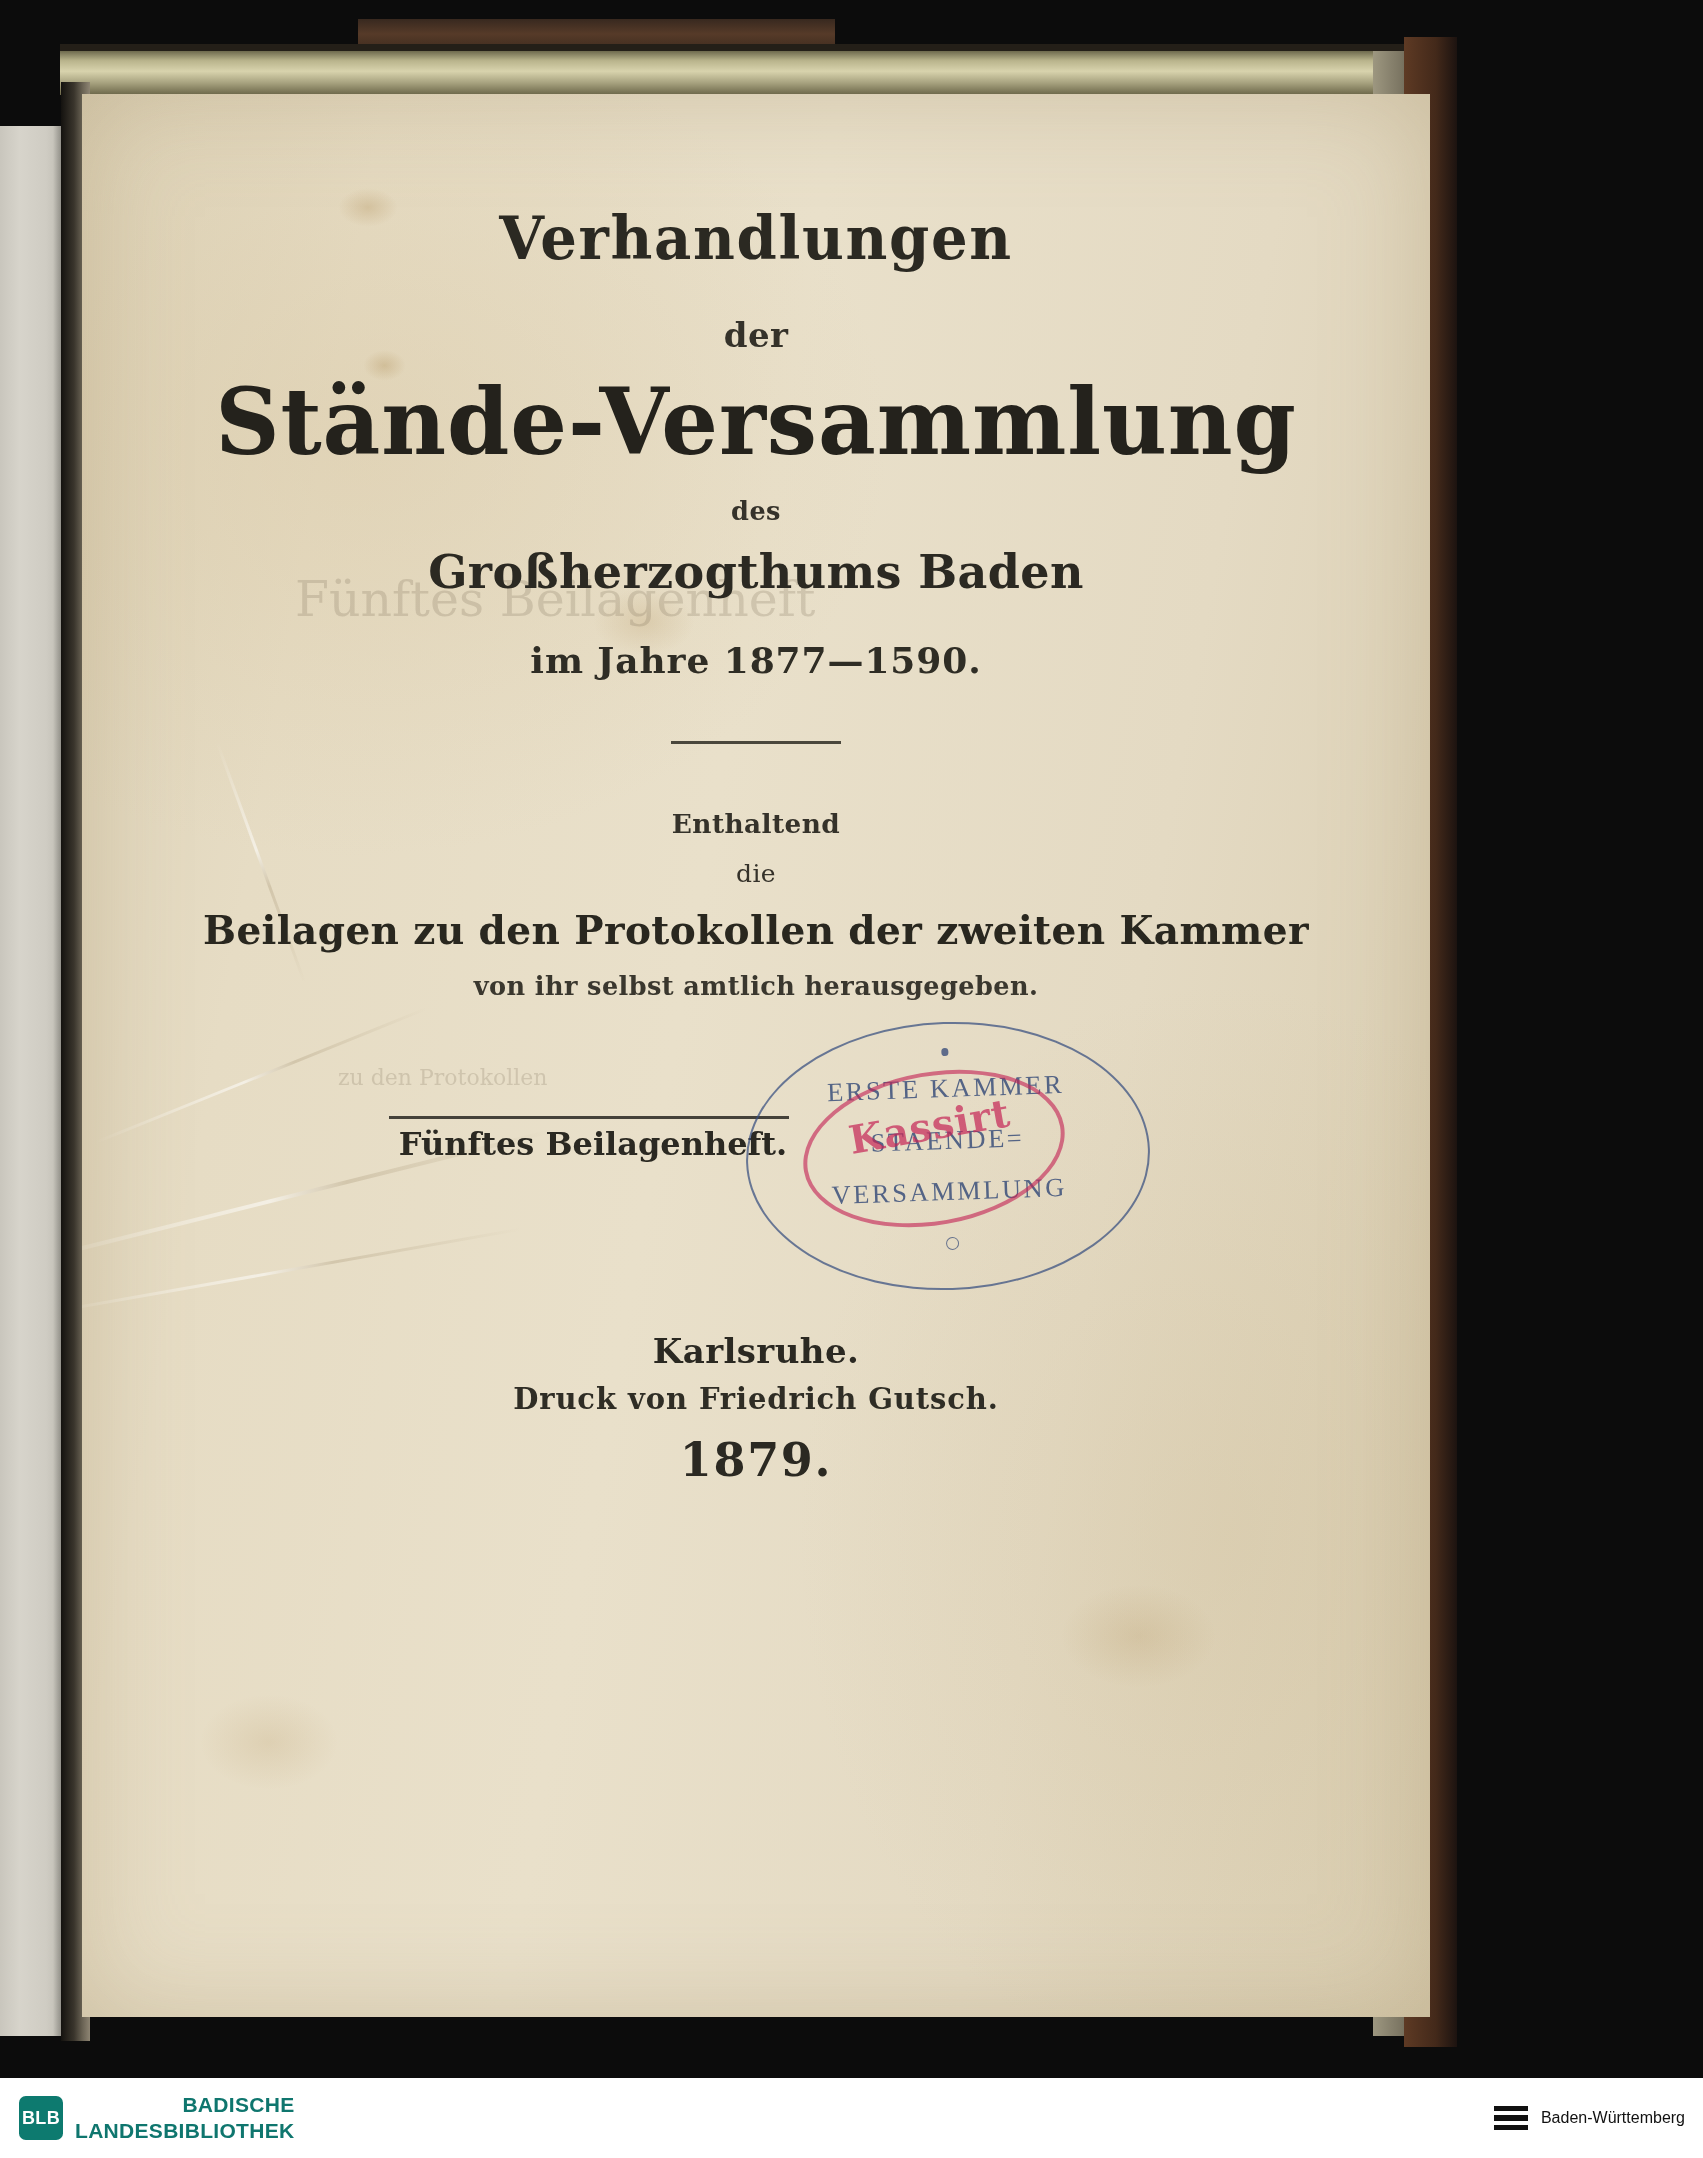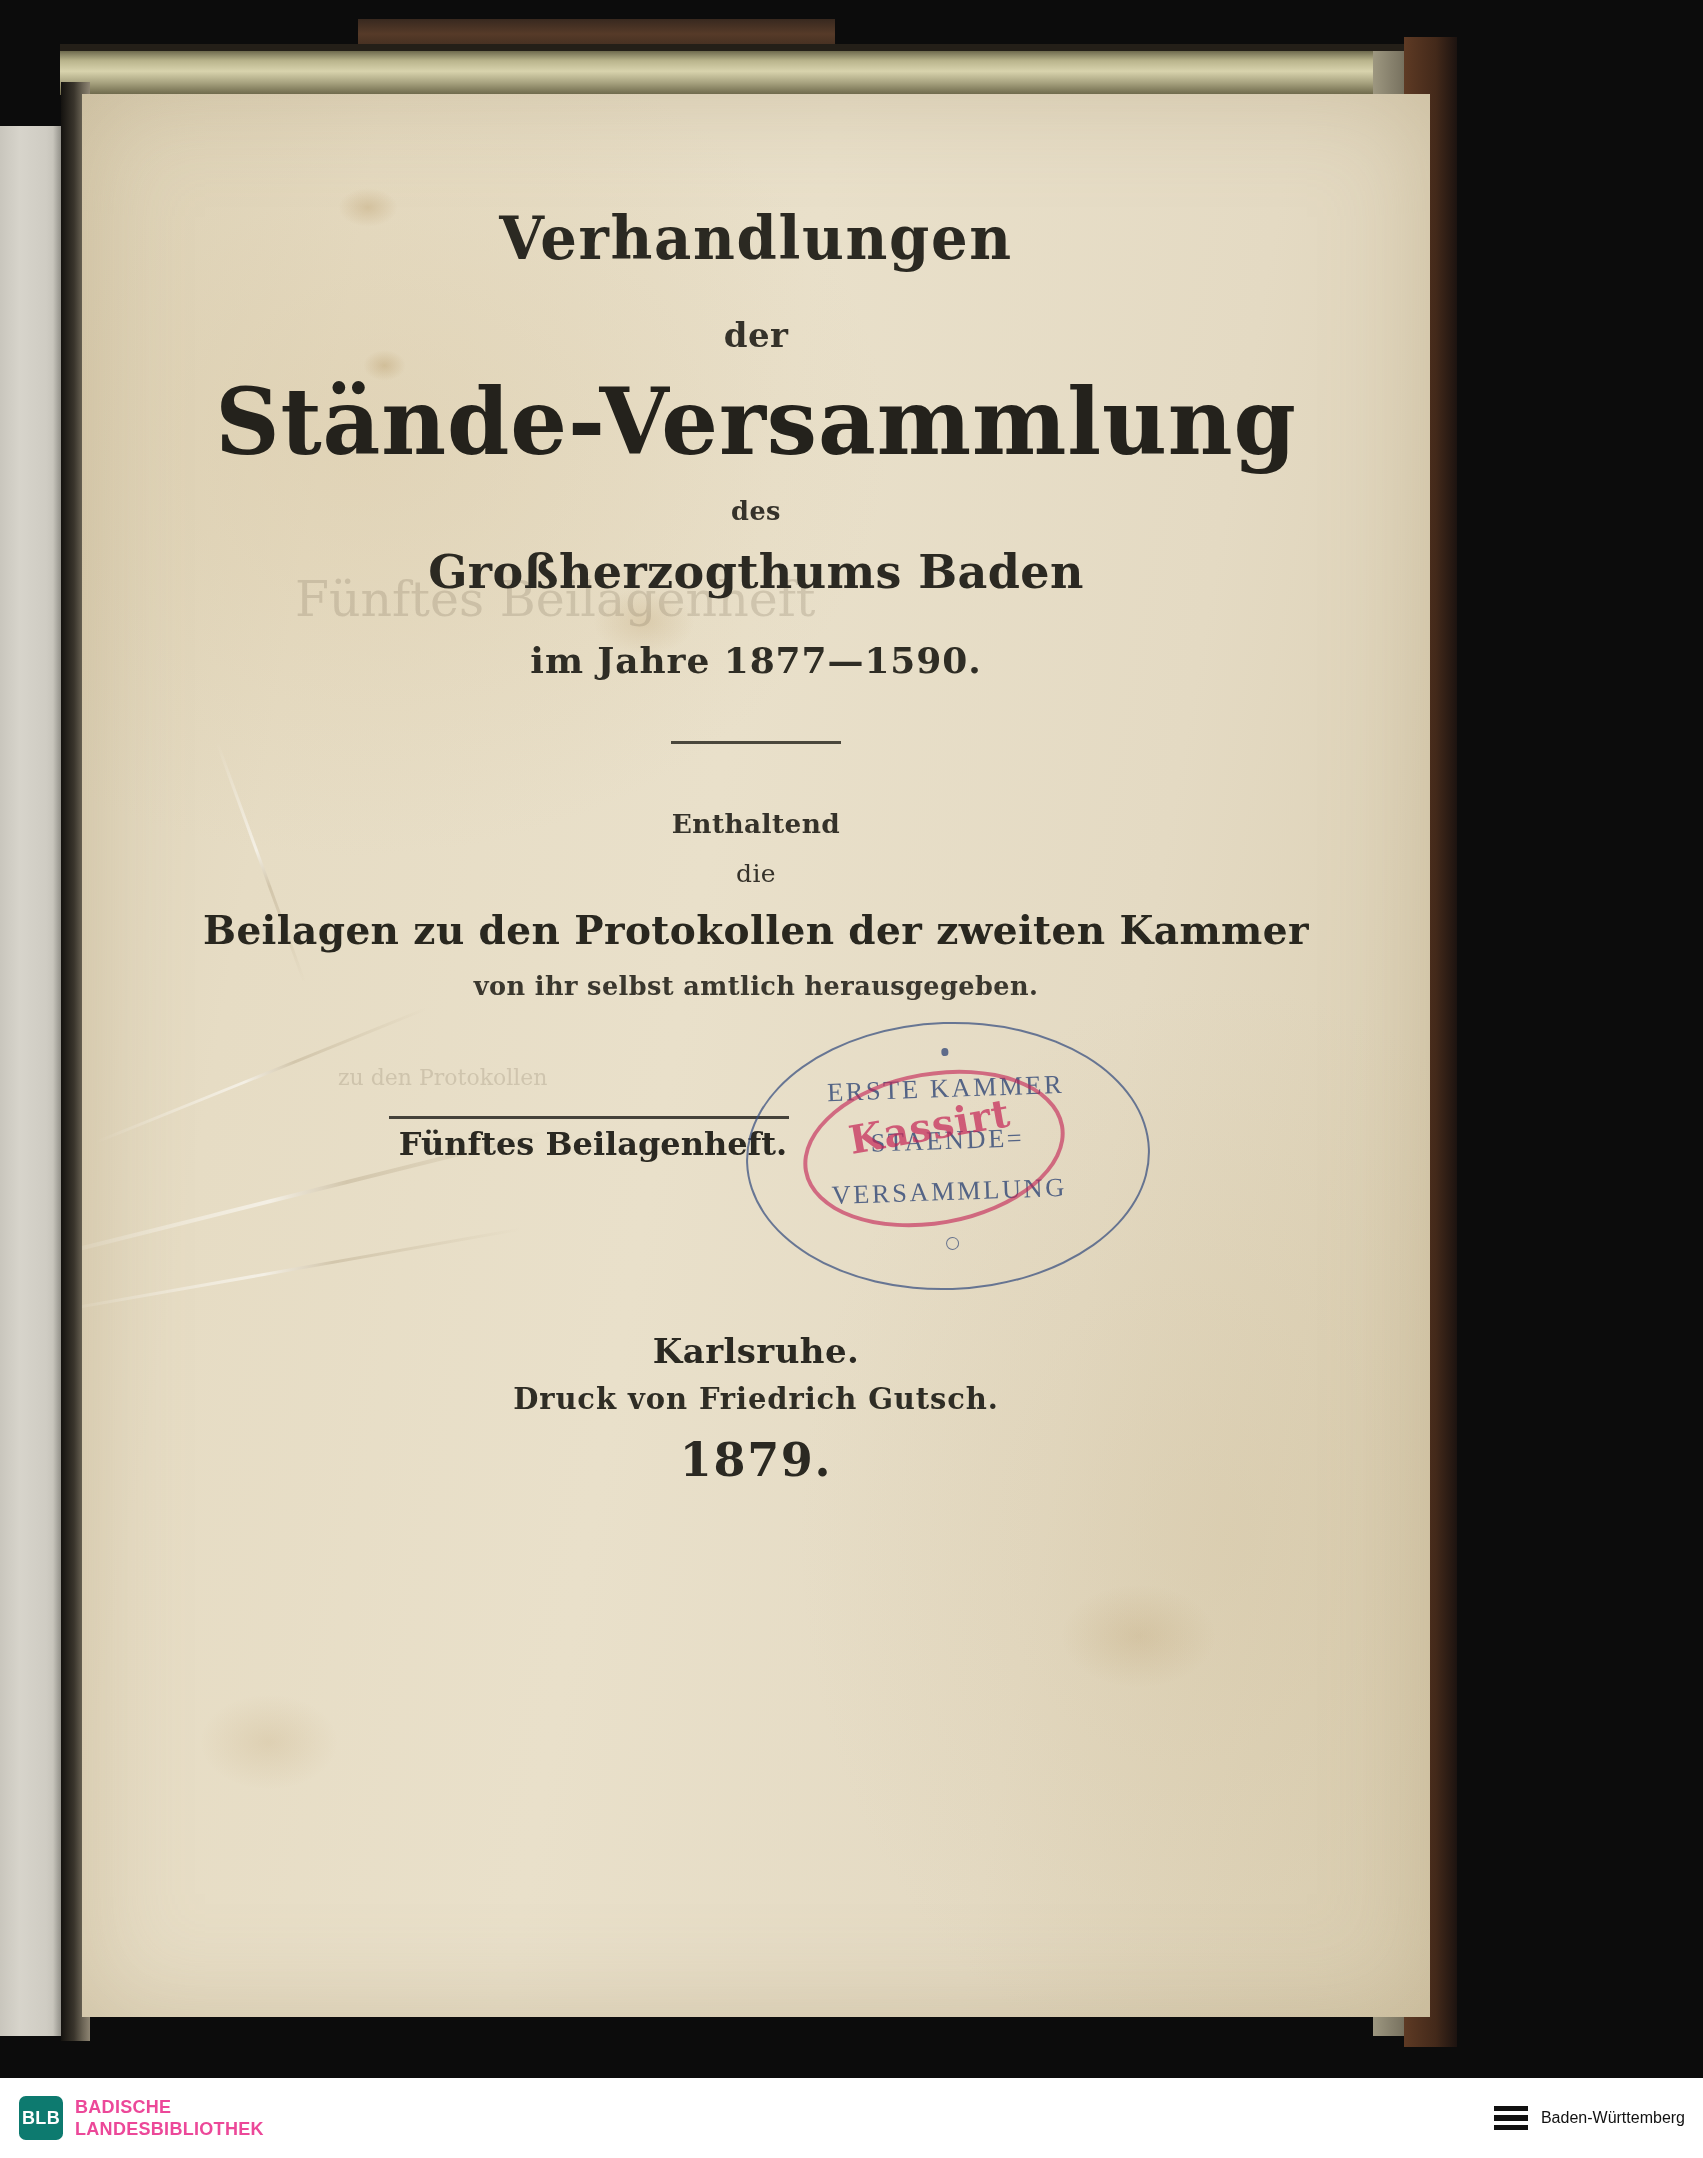--- a/index.html
+++ b/index.html
@@ -360,25 +360,26 @@
     font-family: "Liberation Sans", sans-serif;
     font-weight: 700;
     font-size: 18px;
     display: flex;
     align-items: center;
     justify-content: center;
     letter-spacing: 0.4px;
   }
   .blb-text {
     font-family: "Liberation Sans", sans-serif;
-    font-size: 18px;
+    font-size: 21px;
     line-height: 1.25;
-    color: #ec4899;
+    color: #0f766e;
     font-weight: 700;
     letter-spacing: 0.3px;
+    text-align: right;
   }
   .footer-right {
     display: flex;
     align-items: center;
     gap: 10.2px;
   }
   .bw-logo {
     width: 37px;
     height: 39px;
     display: flex;

